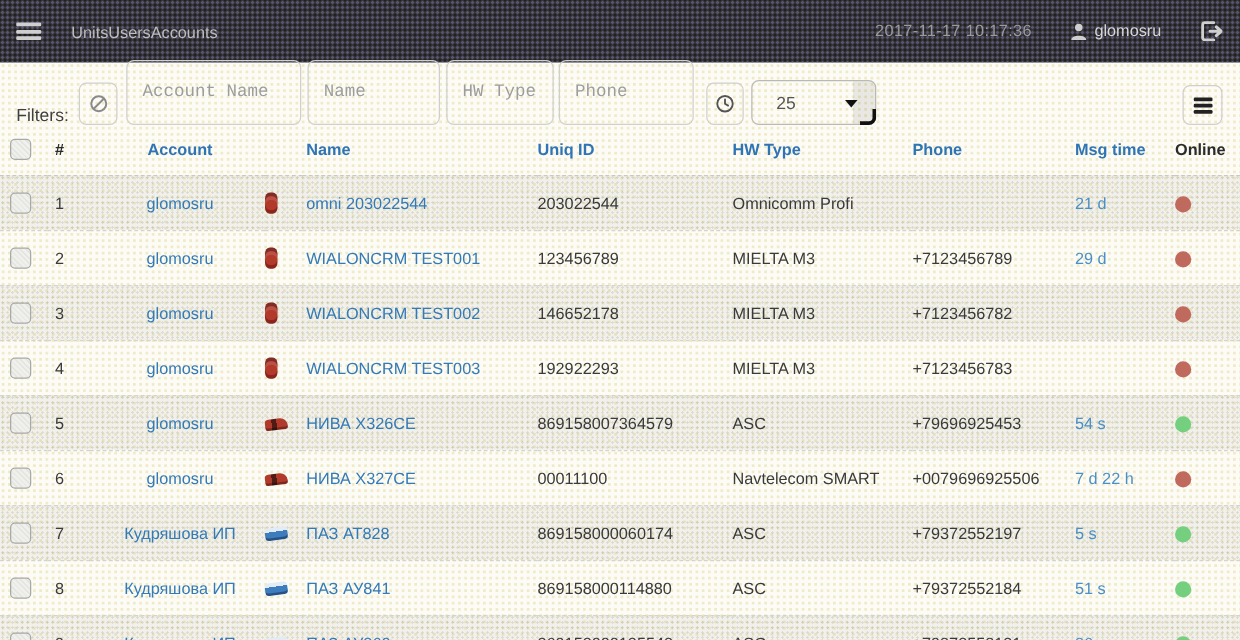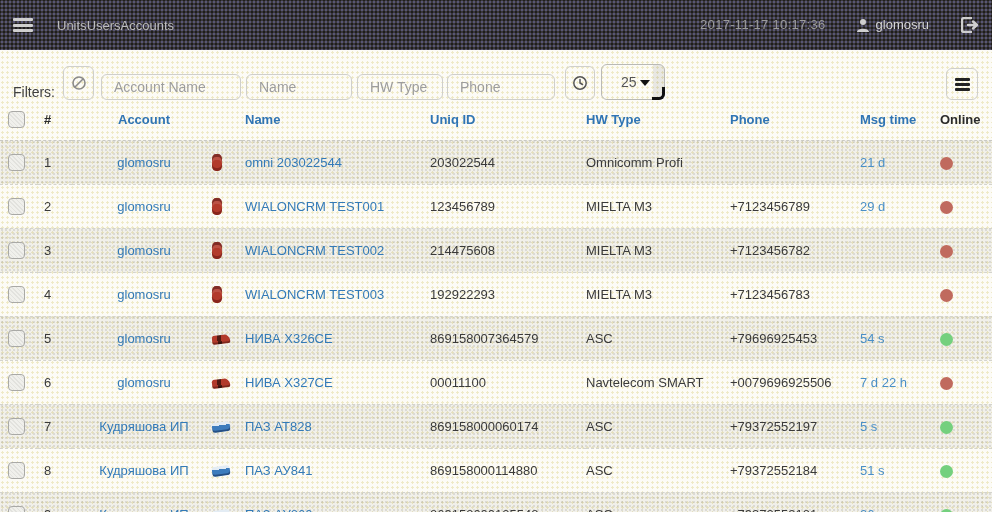--- a/index.html
+++ b/index.html
@@ -36,30 +36,30 @@
 
   
   .filterbar { height: 50px; display: flex; align-items: flex-end; padding: 0 14px 0 13px; }
   .filters-label { font-size: 14px; color: #3f3f3f; margin-right: 8px; }
   .btn {
     height: 34px; background: transparent; border: 1px solid #cfcfcc; border-radius: 6px;
     display: flex; align-items: center; justify-content: center; cursor: pointer;
   }
   .btn-clear { width: 31px; margin-right: 7px; }
   .f-input {
-    height: 26px; border: 1px solid #cfcfcc; border-radius: 6px; background: transparent;
-    padding: 4px 12px; font-size: 14px; font-family: Liberation Sans, sans-serif;
+    height: 52px; border: 1px solid #cfcfcc; border-radius: 6px; background: transparent;
+    padding: 4px 12px; font-size: 14px; font-family: Liberation Mono, monospace;
     color: #444; margin-right: 5px; outline: none;
   }
   .f-input::placeholder { color: #9d9d9d; opacity: 1; }
   .w-account { width: 140px; } .w-name { width: 106px; } .w-uid { width: 128px; margin-right: 10px; }
   .w-hw { width: 86px; margin-right: 4px; } .w-phone { width: 108px; margin-right: 10px; }
   .btn-clock { width: 30px; margin-right: 6px; }
   .pagesize {
-    width: 64px; height: 36px; border: 1px solid #b9b9b6; border-radius: 6px;
+    width: 100px; height: 36px; border: 1px solid #b9b9b6; border-radius: 6px;
     background: linear-gradient(90deg, transparent 0 82%, rgba(0,0,0,0.08) 82% 100%);
     display: flex; align-items: center; position: relative; cursor: pointer;
     font-size: 14px; color: #555;
   }
   .pagesize .val { margin-left: 19px; }
   .pagesize .arrow { position: absolute; right: 14px; top: 15px; width: 0; height: 0;
     border-left: 5px solid transparent; border-right: 5px solid transparent; border-top: 6px solid #111; }
   .pagesize::after { content: ""; position: absolute; right: -1px; bottom: -1px; width: 10px; height: 10px;
     border-right: 3px solid #111; border-bottom: 3px solid #111; border-bottom-right-radius: 6px; }
   .btn-columns { width: 32px; height: 32px; margin-left: auto; flex-direction: column; }
@@ -215,21 +215,21 @@
     <td><a class="link msg">29 d</a></td>
     <td><span class="dot dot-red"></span></td>
   </tr>
 
   <tr>
     <td class="pad-l8"><span class="checkbox"></span></td>
     <td class="pad-l6">3</td>
     <td class="pad-l4"><a class="link">glomosru</a></td>
     <td><span class="unit-icon icon-car-top-red"></span></td>
     <td class="pad-l3"><a class="link">WIALONCRM TEST002</a></td>
-    <td>214475608</td>
+    <td>146652178</td>
     <td>MIELTA M3</td>
     <td>+7123456782</td>
     <td><a class="link msg"></a></td>
     <td><span class="dot dot-red"></span></td>
   </tr>
 
   <tr>
     <td class="pad-l8"><span class="checkbox"></span></td>
     <td class="pad-l6">4</td>
     <td class="pad-l4"><a class="link">glomosru</a></td>

